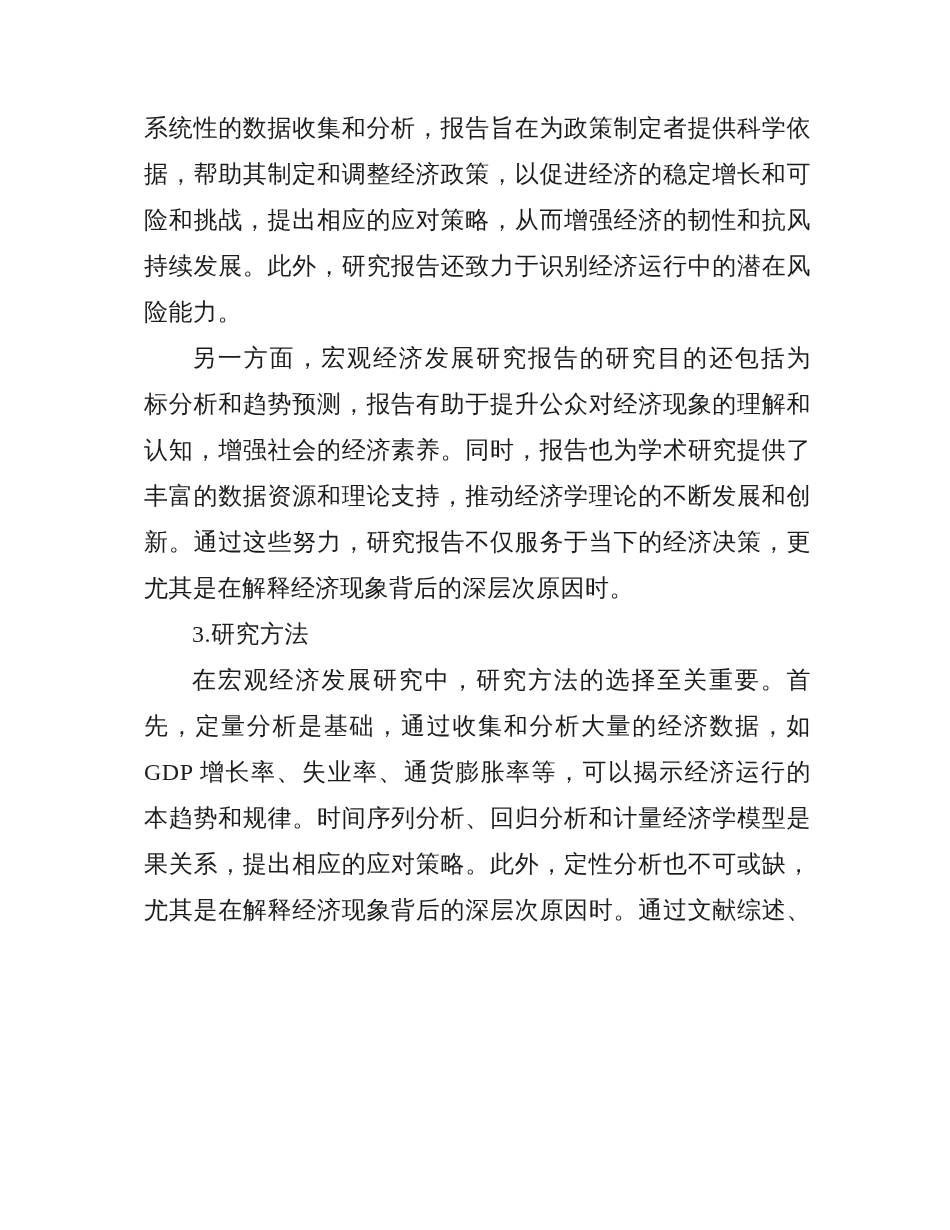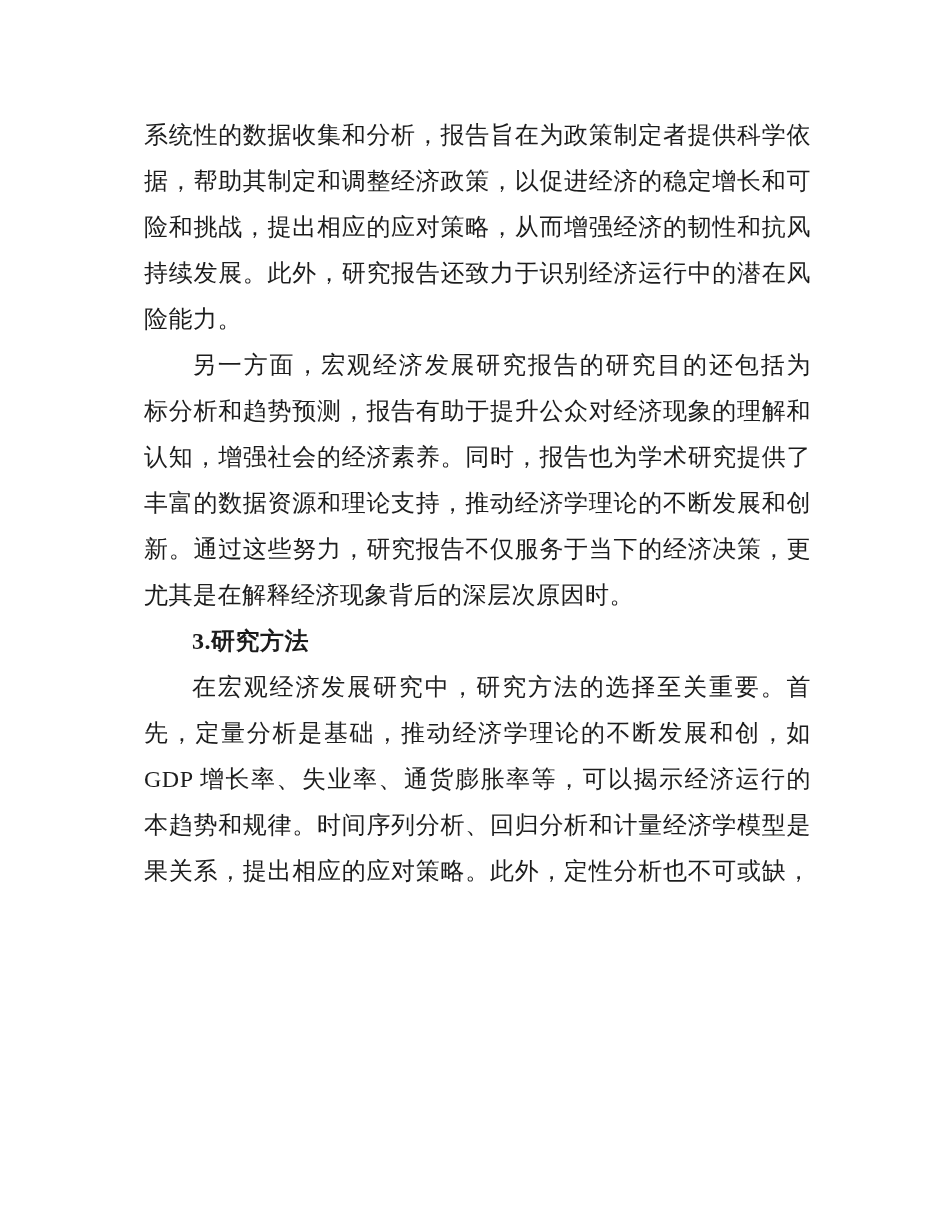--- a/index.html
+++ b/index.html
@@ -10,21 +10,21 @@
   .page {
     position: relative;
     width: 950px;
     height: 1230px;
     background: #ffffff;
     overflow: hidden;
   }
   .textblock {
     position: absolute;
     left: 144px;
-    top: 112px;
+    top: 105px;
     width: 667px;
     font-family: "Liberation Serif", "DejaVu Serif", serif;
     font-size: 24px;
     line-height: 46px;
     color: #1c1c1c;
     letter-spacing: 0.5px;
   }
   .line {
     text-align: justify;
     text-align-last: justify;
@@ -32,21 +32,21 @@
     overflow: hidden;
   }
   .line.indent {
     text-indent: 48px;
   }
   .line.para-end {
     text-align: center;
     text-align-last: left;
   }
   .line.heading {
-    font-weight: 700;
+    font-weight: 400;
     text-align: right;
     text-align-last: left;
   }
 </style>
 </head>
 <body>
 
 <div class="page">
   <div class="textblock">
 
@@ -59,19 +59,20 @@
     <div class="line indent">另一方面，宏观经济发展研究报告的研究目的还包括为</div>
     <div class="line">标分析和趋势预测，报告有助于提升公众对经济现象的理解和</div>
     <div class="line">认知，增强社会的经济素养。同时，报告也为学术研究提供了</div>
     <div class="line">丰富的数据资源和理论支持，推动经济学理论的不断发展和创</div>
     <div class="line">新。通过这些努力，研究报告不仅服务于当下的经济决策，更</div>
     <div class="line para-end">尤其是在解释经济现象背后的深层次原因时。</div>
 
     <div class="line heading indent">3.研究方法</div>
 
     <div class="line indent">在宏观经济发展研究中，研究方法的选择至关重要。首</div>
-    <div class="line">先，定量分析是基础，推动经济学理论的不断发展和创，如</div>
+    <div class="line">先，定量分析是基础，通过收集和分析大量的经济数据，如</div>
     <div class="line">GDP 增长率、失业率、通货膨胀率等，可以揭示经济运行的基</div>
     <div class="line">本趋势和规律。时间序列分析、回归分析和计量经济学模型是</div>
     <div class="line">果关系，提出相应的应对策略。此外，定性分析也不可或缺，</div>
+    <div class="line">尤其是在解释经济现象背后的深层次原因时。通过文献综述、</div>
 
   </div>
 </div>
 
 </body></html>

